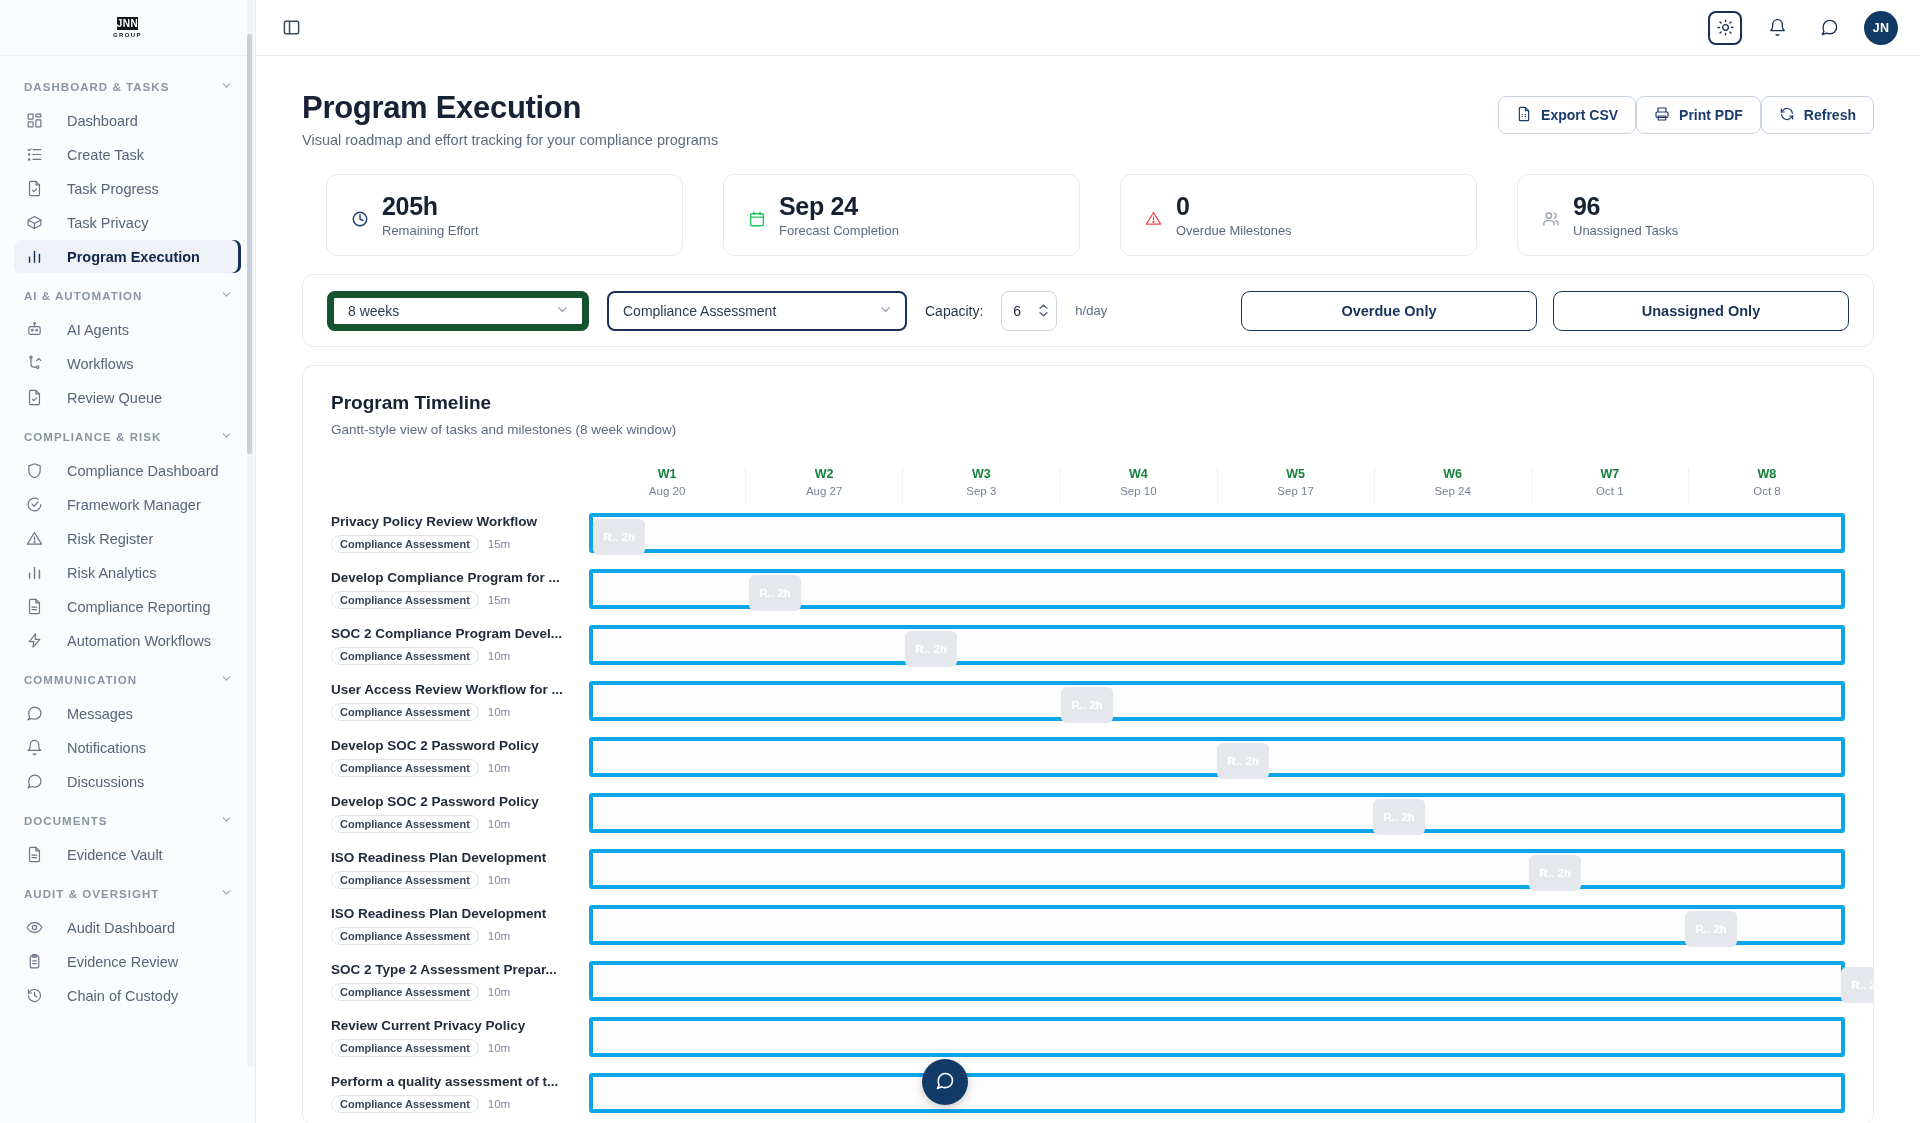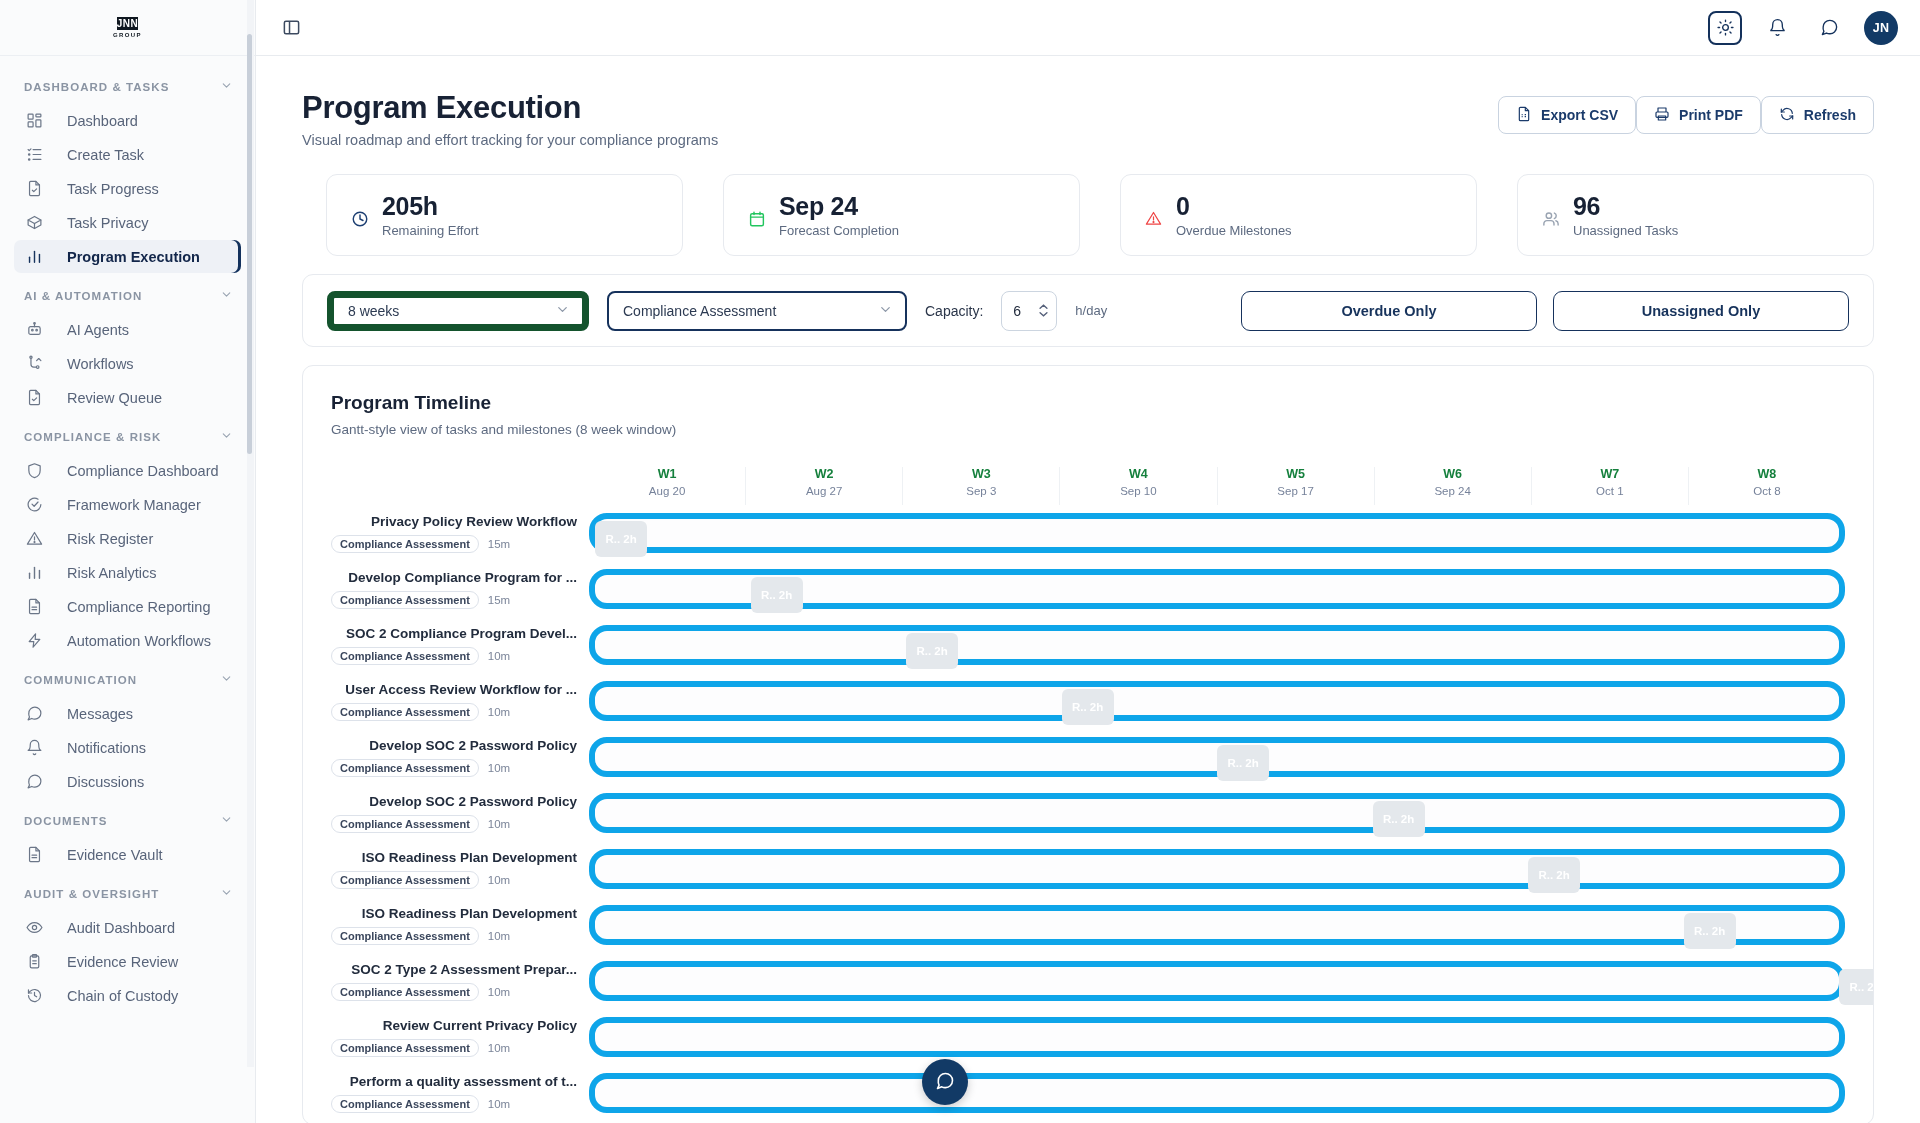--- a/index.html
+++ b/index.html
@@ -175,35 +175,35 @@
   .tl-weeks { flex: 1 1 auto; display: flex; }
   .tl-week {
     flex: 1 1 0; text-align: center; border-left: 1px solid #eef1f4;
     padding-bottom: 8px;
   }
   .tl-week:first-child { border-left: none; }
   .tl-w { font-size: 12.5px; font-weight: 700; color: #15803d; }
   .tl-d { font-size: 11.5px; color: #76829a; margin-top: 4px; }
 
   .tl-row { display: flex; align-items: center; height: 56px; }
-  .tl-name { width: 258px; flex: 0 0 258px; padding-right: 12px; text-align: right; }
+  .tl-name { width: 258px; flex: 0 0 258px; padding-right: 12px; }
   .tl-task {
     font-size: 13.5px; font-weight: 700; color: #222c3d;
     white-space: nowrap; overflow: hidden; text-overflow: ellipsis;
   }
   .tl-meta { display: flex; align-items: center; gap: 9px; margin-top: 6px; }
   .badge {
     border: 1px solid #dde2ea; border-radius: 9px;
     padding: 2px 8px; font-size: 11px; font-weight: 700; color: #3a465c;
     background: #ffffff; white-space: nowrap;
   }
   .dur { font-size: 11.5px; color: #7b8599; }
   .tl-lane {
     flex: 1 1 auto; height: 40px; position: relative;
-    border: 6px solid #0ea5e9; border-radius: 18px; background: #fdfdfe;
+    border: 4px solid #0ea5e9; border-radius: 3px; background: #fdfdfe;
   }
   .bar {
     position: absolute; top: 2px; height: 36px;
     background: #e4e8ec; border-radius: 6px;
     display: flex; align-items: center; justify-content: center;
     color: #ffffff; font-size: 11.5px; font-weight: 700; overflow: hidden;
     white-space: nowrap;
   }
 
   .fab {

